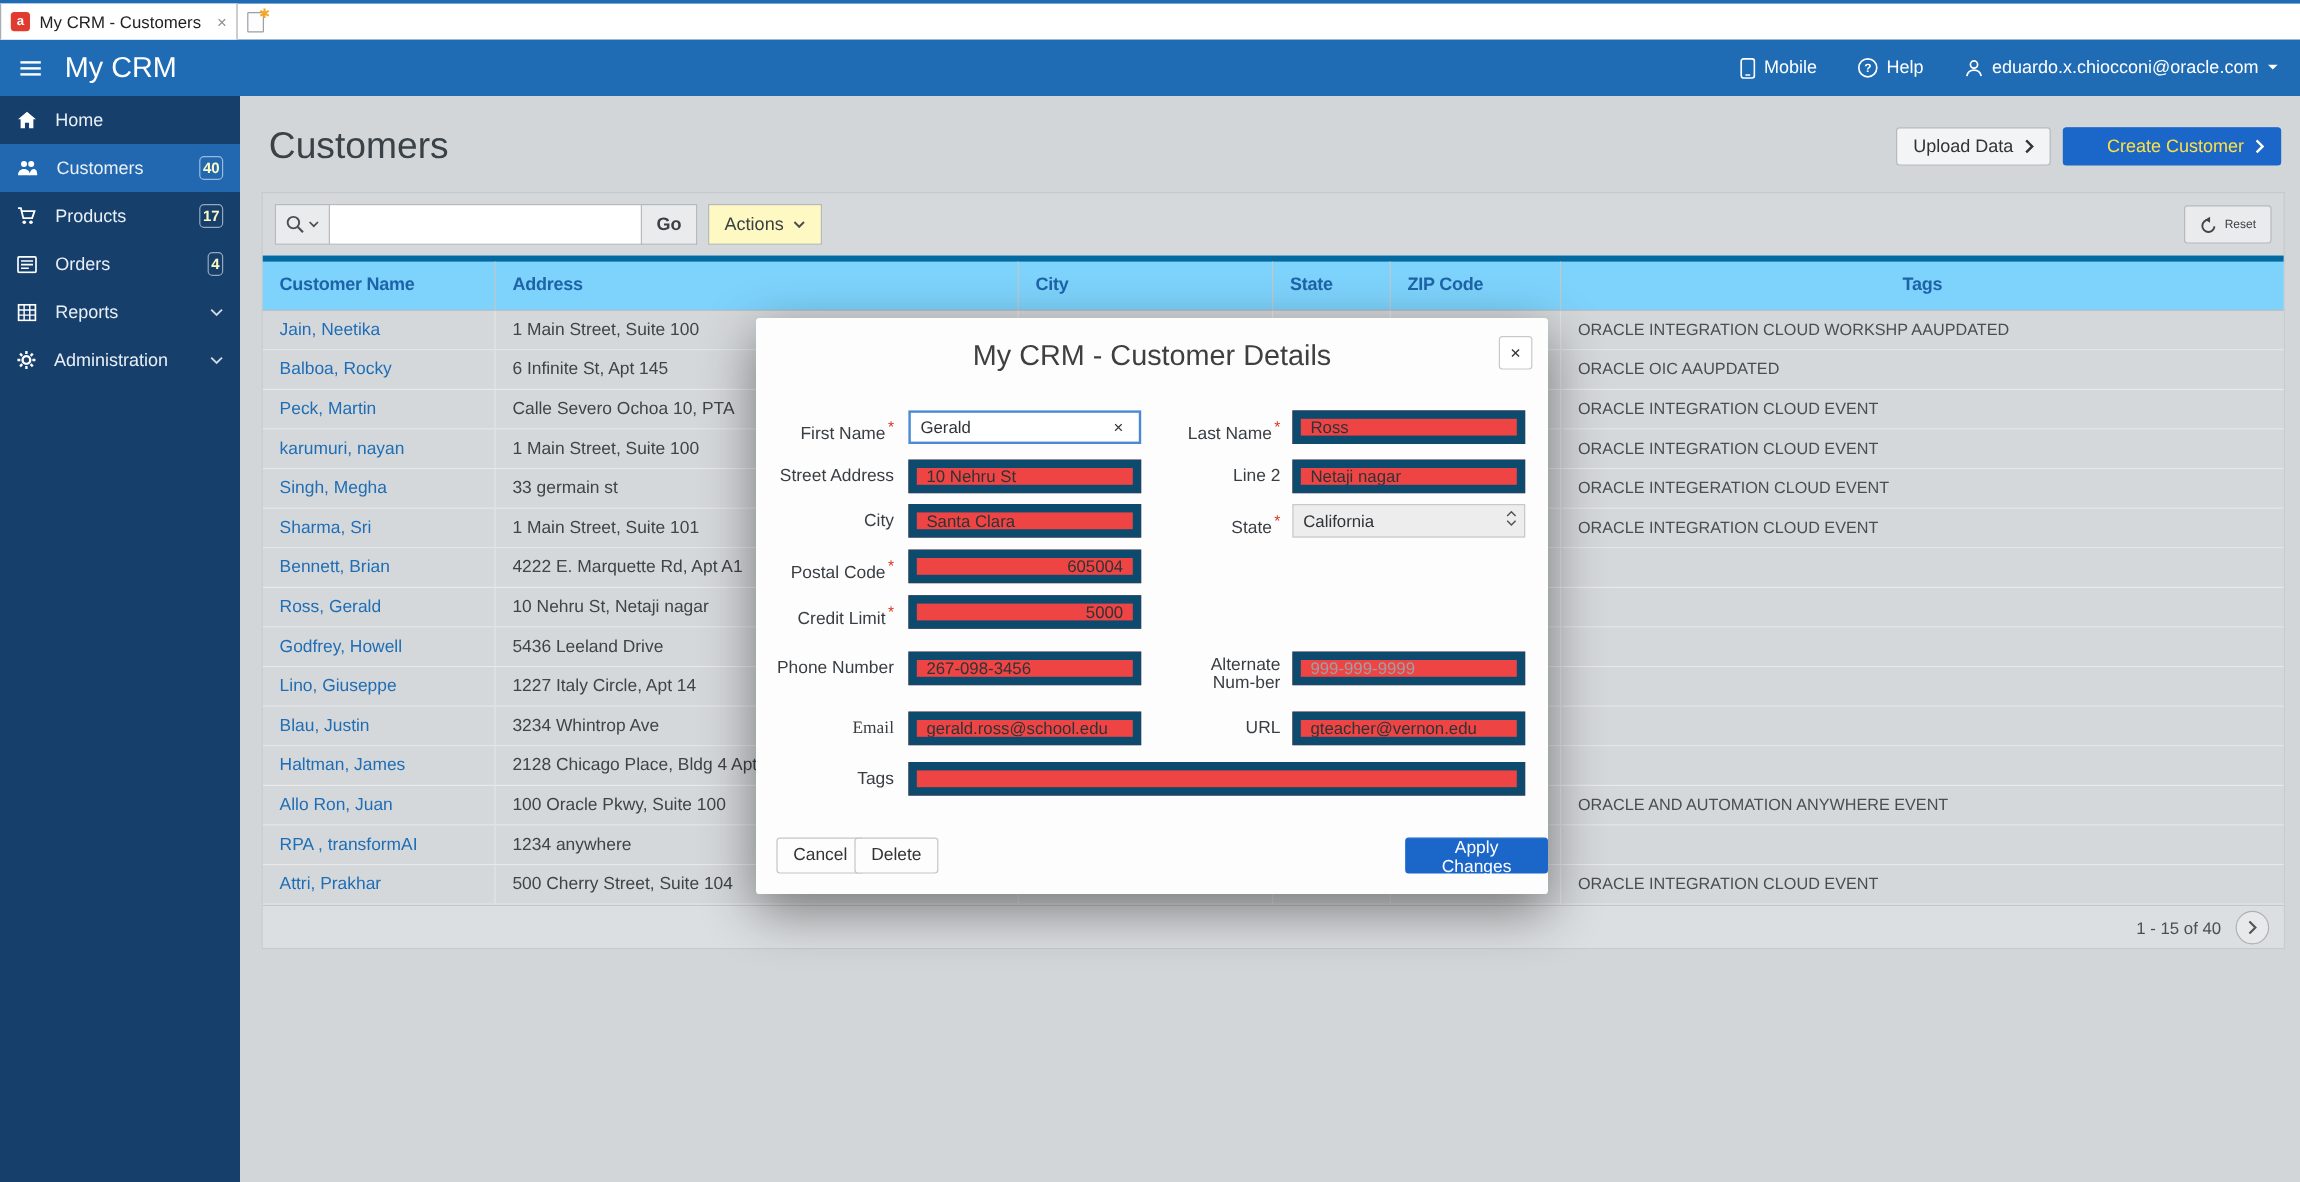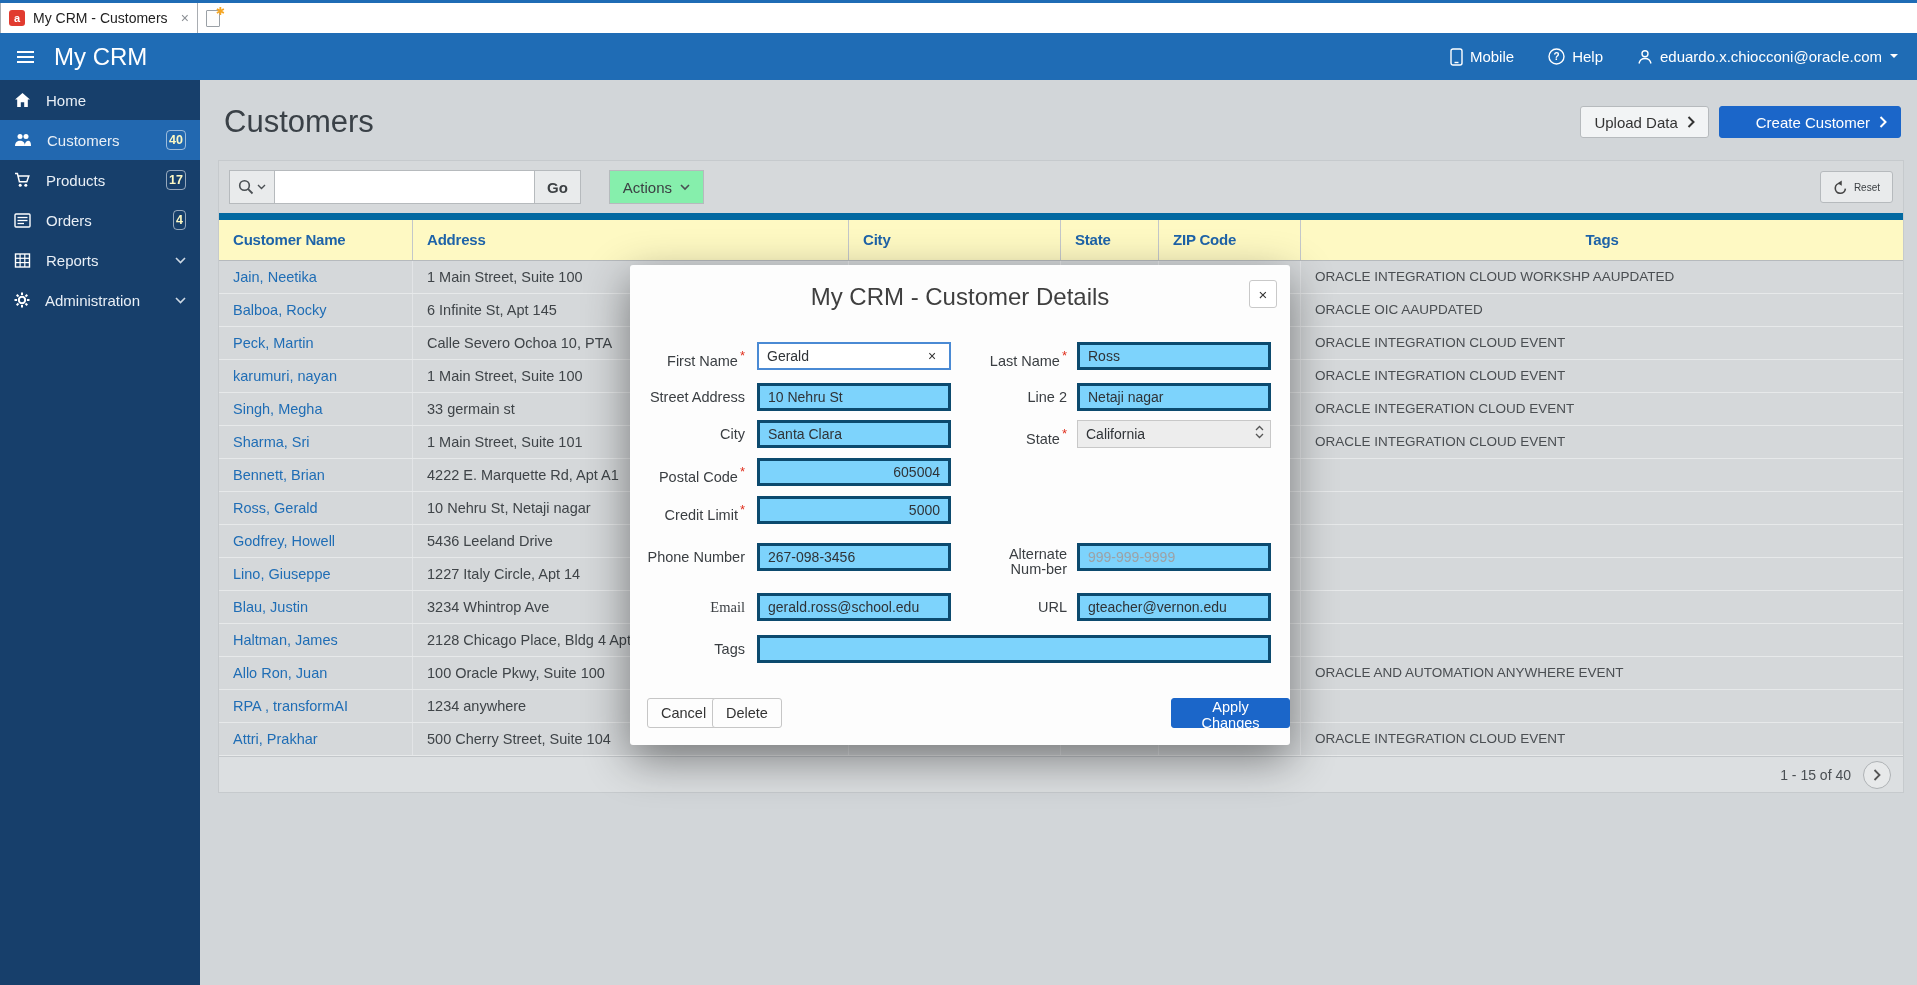--- a/index.html
+++ b/index.html
@@ -33,54 +33,54 @@
   .side-item svg { flex:0 0 auto; }
   .badge { margin-left:auto; border:1px solid rgba(255,255,255,.55); border-radius:4px; font-size:12.5px; padding:2px 2px; color:#fef9c3;font-weight:bold; }
   .chev { margin-left:auto; }
   main { flex:1; position:relative; }
 
   
   .page-header { display:flex; align-items:center; justify-content:space-between; padding:24px 16px 20px 24px; }
   .page-title { font-size:31px; color:#3a4147; font-weight:400; }
   .hdr-buttons { display:flex; gap:10px; }
   .btn { height:32px; display:inline-flex; align-items:center; gap:9px; padding:0 13px; font-size:15px; border-radius:3px; border:1px solid #b6babd; background:#f2f4f5; color:#333; cursor:pointer; font-family:inherit; }
-  .btn.primary { background:#1b66c9; border-color:#1b66c9; color:#ffffff;padding-left:36px; }
+  .btn.primary { background:#1b66c9; border-color:#1b66c9; color:#fde047;padding-left:36px; }
 
   
   .report { margin:0 13px 0 18px; border:1px solid #c6cacd; background:#d6d9db; }
   .toolbar { display:flex; align-items:center; padding:9px 10px; }
   .search-btn { width:46px; height:34px; border:1px solid #b6babd; background:#e9ebec; display:flex; align-items:center; justify-content:center; gap:3px; cursor:pointer; }
   .search-input { width:260px; height:34px; border:1px solid #b6babd; border-left:none; background:#fff; padding:0 8px; font-size:15px; font-family:inherit; }
   .go-btn { height:34px; padding:0 12px; border:1px solid #b6babd; border-left:none; background:#e9ebec; font-size:15px; font-weight:bold; color:#3c4043; cursor:pointer; font-family:inherit; }
-  .actions-btn { height:34px; margin-left:28px; padding:0 13px; border:1px solid #b6babd; background:#86efac; font-size:15px; color:#3c4043; display:inline-flex; align-items:center; gap:8px; cursor:pointer; font-family:inherit; }
+  .actions-btn { height:34px; margin-left:9px; padding:0 13px; border:1px solid #b6babd; background:#fef9c3; font-size:15px; color:#3c4043; display:inline-flex; align-items:center; gap:8px; cursor:pointer; font-family:inherit; }
   .reset-btn { margin-left:auto; height:32px; padding:0 12px; border:1px solid #b6babd; background:#e9ebec; font-size:10px; color:#3c4043; display:inline-flex; align-items:center; gap:6px; border-radius:3px; cursor:pointer; font-family:inherit; }
 
   
   .grid-head, .trow { display:grid; grid-template-columns:194px 436px 212px 98px 142px 1fr; }
-  .grid-head { background:#fef9c3; border-top:7px solid #0369a1; border-bottom:1px solid #b6babd; }
+  .grid-head { background:#7dd3fc; border-top:5px solid #0369a1; border-bottom:1px solid #b6babd; }
   .hcell { height:40px; line-height:40px; padding:0 14px; font-size:15px; font-weight:bold; color:#1e63a8; border-right:1px solid #c3c7ca; white-space:nowrap; overflow:hidden; letter-spacing:-0.2px; cursor:pointer; }
   .hcell.center { text-align:center; }
   .hcell:last-child { border-right:none; }
   .trow { background:#d5d8da; border-bottom:1px solid #e7e9ea; }
   .cell { height:32px; line-height:32px; padding:0 14px; font-size:14.5px; color:#3f4448; border-right:1px solid #e2e4e6; white-space:nowrap; overflow:hidden; }
   .cell:last-child { border-right:none; }
   .name-link { color:#1f6db5; cursor:pointer; }
   .tag-cell { font-size:13.5px; color:#4a4e52; }
   .pagination { height:36px; background:#dcdfe1; border-top:1px solid #c3c7ca; display:flex; align-items:center; justify-content:flex-end; gap:12px; padding:0 12px; }
   .pag-text { font-size:14px; color:#4a4f53; }
   .pag-next { width:28px; height:28px; border-radius:50%; border:1px solid #aeb2b5; background:#e7e9ea; display:flex; align-items:center; justify-content:center; cursor:pointer; }
 
   
   .modal { position:absolute; left:630px; top:265px; width:660px; height:480px; background:#fdfdfd; border-radius:3px; box-shadow:0 14px 45px rgba(0,0,0,.45); z-index:50; }
   .modal-title { position:absolute; top:18px; left:0; right:0; text-align:center; font-size:24px; color:#3f3f3f; font-weight:400; }
   .modal-close { position:absolute; top:15px; right:13px; width:28px; height:28px; border:1px solid #c9c9c9; border-radius:3px; background:#fff; font-size:15px; color:#333; display:flex; align-items:center; justify-content:center; cursor:pointer; }
   .frow { position:absolute; height:28px; }
   .flabel { position:absolute; font-size:14.5px; color:#3a3e42; line-height:28px; text-align:right; white-space:nowrap; }
   .flabel .req { color:#e0301e; font-size:13px; vertical-align:6px; margin-left:2px; }
-  .finput { position:absolute; height:28px; width:194px; border:3px solid #0c4a6e; background:#7dd3fc; font-size:14px; color:#2f3337; padding:0 8px; font-family:inherit; }
+  .finput { position:absolute; height:28px; width:194px; border:7px solid #0c4a6e; background:#ef4444; font-size:14px; color:#2f3337; padding:0 8px; font-family:inherit; }
   .finput::placeholder { color:#9da1a5; }
   .finput.focused { background:#fff; border:2px solid #4a8ad4; padding-right:24px; }
   .finput.num { text-align:right; }
   .clear-x { position:absolute; top:6px; font-size:14px; color:#333; cursor:pointer; line-height:16px; }
   .selectbox { position:absolute; height:28px; width:194px; border:1px solid #c8c8c8; background:#ededed; font-size:14px; color:#2f3337; padding:0 24px 0 8px; line-height:26px; cursor:pointer; }
   .spinner { position:absolute; right:6px; top:4px; display:flex; flex-direction:column; gap:2px; }
   .wrap-label { line-height:15px; padding-top:0; top:4px; white-space:normal; }
   .mbtn { position:absolute; height:30px; border:1px solid #c6c6c6; background:#fdfdfd; border-radius:3px; font-size:14.5px; color:#333; padding:0 13px; cursor:pointer; font-family:inherit; }
   .mbtn.primary { background:#1b66c9; border-color:#1b66c9; color:#fff; }
 </style>

